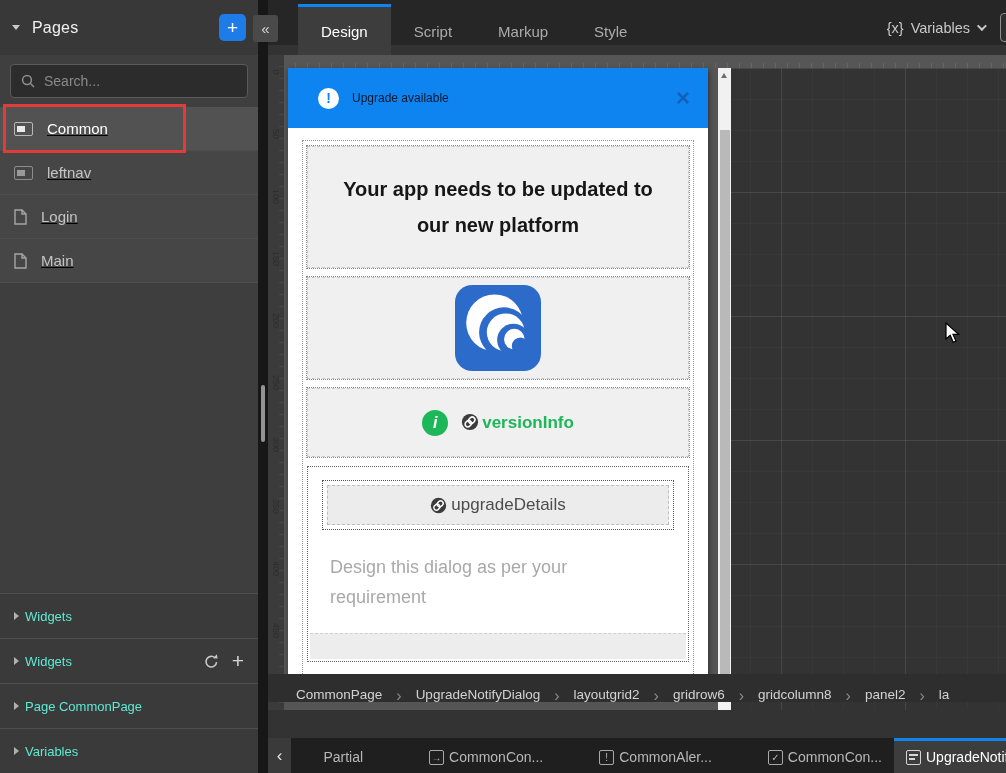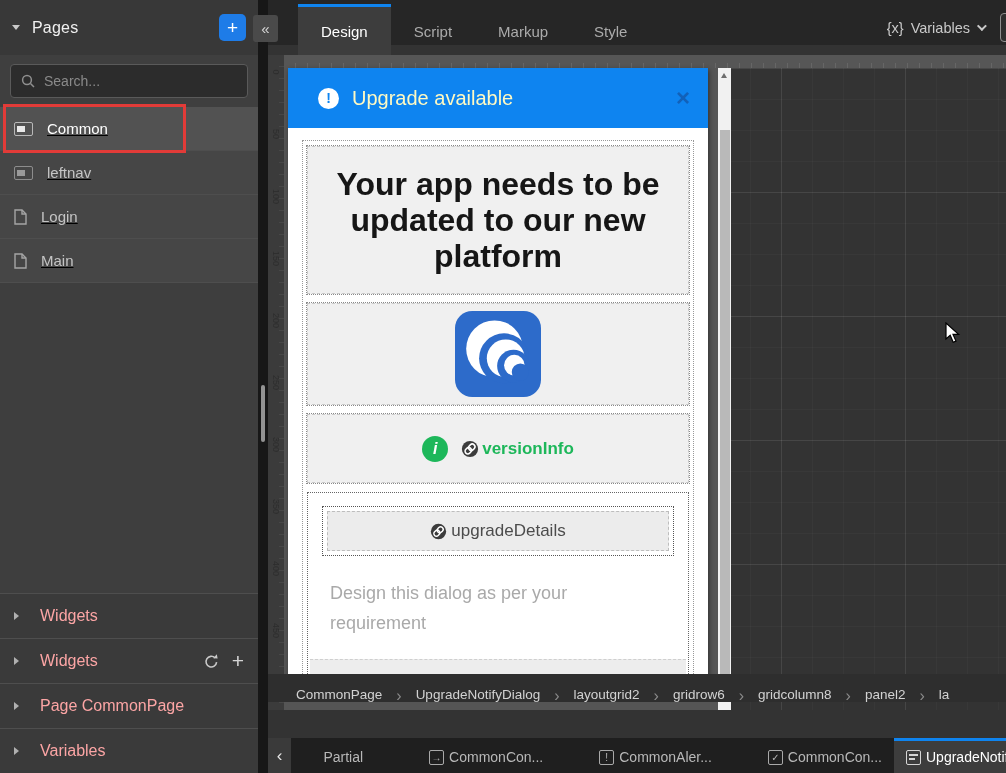--- a/index.html
+++ b/index.html
@@ -38,21 +38,21 @@
     height:6px; background:#e9e9e9; }
   .partial-icon.dim { border-color:#8d8d8d; } .partial-icon.dim::after { background:#9a9a9a; }
   .red-annotation { position:absolute; left:3px; top:-3px; width:183px; height:49px;
     border:3px solid #e23b38; pointer-events:none; z-index:5; }
   .sb-fill { flex:1 1 auto; background:#3e3e3e; }
   .sb-sections { flex:0 0 180px; }
   .sb-section { height:45px; border-top:1px solid #4e4e4e; background:#3a3a3a;
     display:flex; align-items:center; padding:0 14px; cursor:pointer; }
   .caret-right { width:0; height:0; border-top:4px solid transparent;
     border-bottom:4px solid transparent; border-left:5px solid #b0b0b0; }
-  .sb-section .sec-label { color:#fca5a5; font-size:16px; margin-left:21px; }
+  .sb-section .sec-label { color:#5eead4; font-size:13px; margin-left:6px; }
   .sec-actions { margin-left:auto; display:flex; align-items:center; gap:12px; }
   .sec-plus { color:#d5d5d5; font-size:21px; font-weight:400; line-height:20px; }
 
   
   .gutter { position:absolute; left:258px; top:0; width:10px; height:773px; background:#171717; }
   .gutter-thumb { position:absolute; left:3px; top:385px; width:4px; height:57px;
     background:#939393; border-radius:2px; }
 
   
   .topbar { position:absolute; left:268px; top:0; width:738px; height:45px;
@@ -95,35 +95,35 @@
     background-position:0 0,50px 0,0 0,19px 0; }
   .cursor { position:absolute; left:214px; top:254px; }
 
   
   .design-page { position:absolute; left:4px; top:0; width:420px; height:624px;
     background:#fff; box-shadow:1px 2px 5px rgba(0,0,0,.45); }
   .dlg-header { height:60px; background:#0e84f0; display:flex; align-items:center;
     padding:0 18px 0 30px; }
   .dlg-badge { width:21px; height:21px; border-radius:50%; background:#fff; color:#0e84f0;
     font-weight:bold; font-size:14px; text-align:center; line-height:21px; flex:0 0 21px; }
-  .dlg-title { color:#fef9c3; font-size:20px; margin-left:13px; flex:1; }
+  .dlg-title { color:#0f172a; font-size:12px; margin-left:13px; flex:1; }
   .dlg-close { color:#1261b9; font-size:24px; font-weight:bold; line-height:22px;
     cursor:pointer; }
   .dlg-wrap { margin:12px 14px 0; height:540px; border:1px dotted #999; padding:5px 4px; }
   .wbox { background:#f0f0f0; border:1px dashed #c8c8c8; outline:1px dotted #8a8a8a;
     margin-bottom:9px; }
-  .box-heading { height:148px; display:flex; align-items:center; justify-content:center;
-    text-align:center; padding:4px 22px; font-size:32px; line-height:36px; font-weight:bold;
+  .box-heading { height:122px; display:flex; align-items:center; justify-content:center;
+    text-align:center; padding:4px 22px; font-size:20px; line-height:36px; font-weight:bold;
     color:#161616; }
   .box-picture { height:102px; display:flex; align-items:center; justify-content:center; }
   .box-version { height:69px; display:flex; align-items:center; justify-content:center; gap:13px; }
   .info-badge { width:26px; height:26px; border-radius:50%; background:#1db75a; color:#fff;
     font-weight:bold; font-size:16px; font-style:italic; text-align:center; line-height:26px; }
   .version-lbl { color:#1db75a; font-size:17px; font-weight:bold; display:flex;
-    align-items:center; gap:3px; }
+    align-items:flex-start; gap:3px; }
   .box-panel { height:196px; background:#fff; border:1px dotted #666; outline:none;
     display:flex; flex-direction:column; }
   .panel-btn-row { margin:13px 14px 8px; border:1px dotted #555; padding:4px;
     position:relative; }
   .upg-btn { width:100%; height:40px; background:#ececec; border:1px dashed #bdbdbd;
     font-size:17px; color:#4c4c4c; display:flex; align-items:center; justify-content:center;
     gap:4px; cursor:pointer; font-family:"Liberation Sans",sans-serif; }
   .panel-content { flex:1; padding:14px 22px 0; color:#a9a9a9; font-size:18px;
     line-height:30px; }
   .panel-footer { height:26px; background:#ededed; border-top:1px dashed #cfcfcf;

